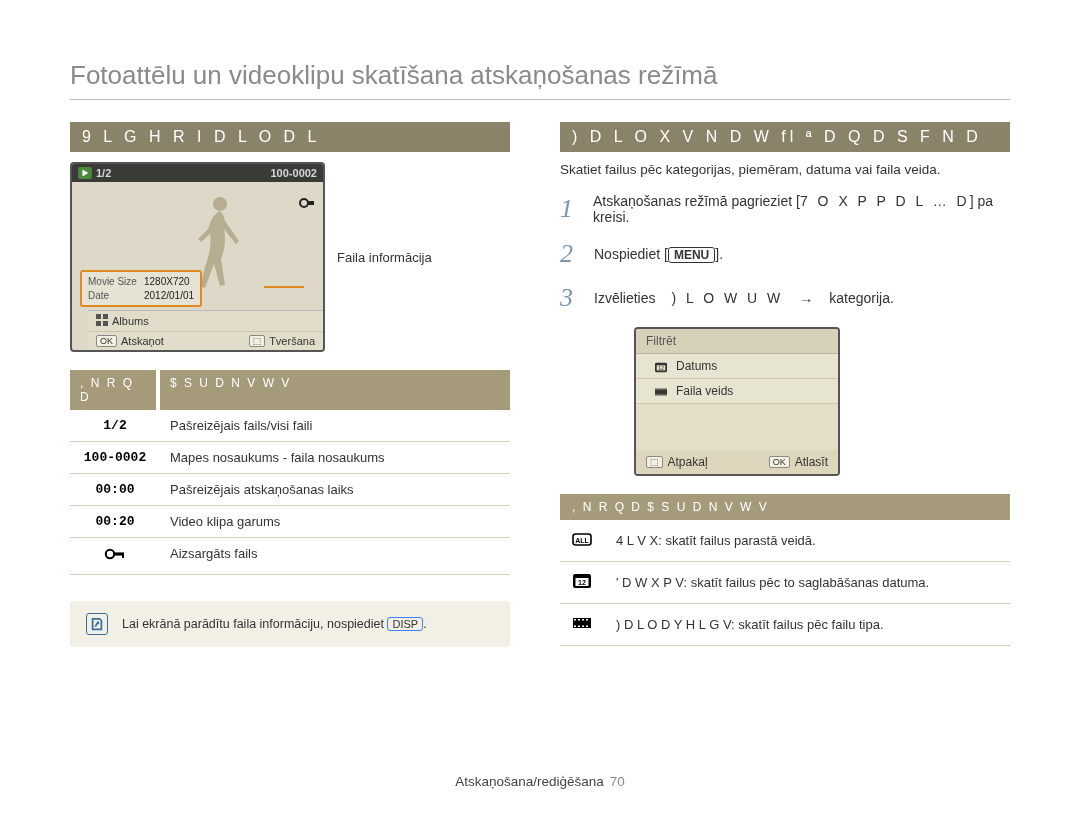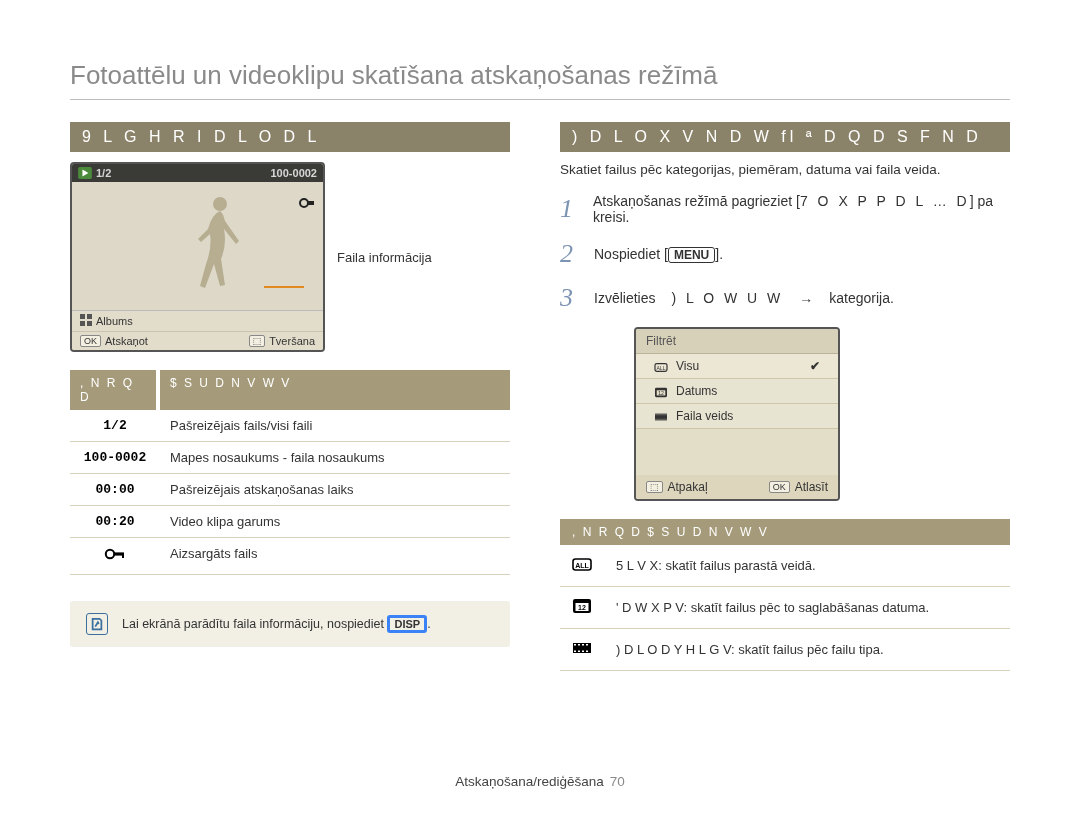--- a/index.html
+++ b/index.html
@@ -50,21 +50,21 @@
   .pv-play svg { width:14px; height:12px; }
   .pv-lock { position:absolute; top:32px; right:8px; color:#2c2c2c; font-size:14px; }
   .pv-infobox {
     position: absolute; left: 8px; top: 106px;
     border: 2px solid #e08a1f; border-radius: 3px;
     background: #e6e2d4; padding: 3px 6px; font-size: 10px; line-height:1.35;
   }
   .pv-infobox .lbl{ display:inline-block; width:56px; color:#555;}
   .pv-infobox .val{ color:#222;}
   .pv-bottom {
-    position: absolute; left:0; right:0; bottom:0;
+    position: absolute; left:16px; right:0; bottom:0;
     background:#e2ddcb; border-top:1px solid #bbb;
   }
   .pv-album-row{ display:flex; align-items:center; gap:4px; padding:3px 8px; font-size:11px; color:#333; border-bottom:1px solid #c9c3af;}
   .pv-ok-row{ display:flex; justify-content:space-between; padding:3px 8px; font-size:11px; color:#333;}
   .pv-ok-row span{ display:inline-flex; align-items:center; gap:4px;}
   .pv-btn{ border:1px solid #888; border-radius:2px; padding:0 3px; font-size:9px; background:#f3efe1;}
   .pv-leader{
     position:absolute; left:192px; top:122px; width:40px; height:2px; background:#e08a1f;
   }
   .pv-caption{ font-size:13px; color:#333; }
@@ -85,21 +85,21 @@
   
   .note{
     margin-top:26px; background:#f2efe5; border-radius:3px;
     display:flex; align-items:center; gap:14px; padding:12px 16px; font-size:12.5px;
   }
   .note-icon{
     width:22px; height:22px; border:1.5px solid #3b6fa0; border-radius:3px; color:#3b6fa0;
     display:flex; align-items:center; justify-content:center;
   }
   .note-icon svg{ width:14px; height:14px; stroke:#3b6fa0; fill:none; stroke-width:2;}
-  .disp-chip{ border:3px solid #3b82f6; border-radius:3px; padding:0 4px; font-size:11px; font-weight:bold; display:inline-block;}
+  .disp-chip{ border:1px solid #3b82f6; border-radius:3px; padding:0 4px; font-size:11px; font-weight:normal; display:inline-block;}
   
   .subtext{ font-size:13.5px; margin-bottom:16px; }
   .steps{ list-style:none; }
   .steps li{ display:flex; align-items:center; gap:14px; margin-bottom:14px; font-size:14px;}
   .stepnum{ font-size:26px; color:#7c93b2; font-style:italic; font-family:'Times New Roman', serif; width:20px; }
   .menu-chip{ border:1px solid #333; border-radius:3px; padding:0 5px; font-size:12px; font-weight:bold; display:inline-block;}
   .arrow-label{ display:inline-flex; align-items:center; gap:16px;}
   .letterspace{ letter-spacing:3px;}
   
   .filter-panel{
@@ -153,20 +153,24 @@
             </svg>
         </span>
         <div class="figure">
           <svg viewBox="0 0 70 95">
               <g fill="#b7ae92">
                 <circle cx="38" cy="10" r="7"></circle>
                 <path d="M38 17 q-8 3 -12 18 l-10 10 l3 3 l9-8 q2 14 -4 30 l-6 22 l5 2 l9-24 l6 22 l5-1 l-4-26 q6-14 3-30 l12 15 l3-3 l-14-20 q-2-8 -5-10z"></path>
               </g>
             </svg>
         </div>
+        <div class="pv-infobox">
+          <div><span class="lbl">Movie Size</span><span class="val">1280X720</span></div>
+          <div><span class="lbl">Date</span><span class="val">2012/01/01</span></div>
+        </div>
         <div class="pv-leader"></div>
         <div class="pv-bottom">
           <div class="pv-album-row">
             <span>
               <svg width="12" height="12" viewBox="0 0 12 12">
                   <rect x="0" y="0" width="5" height="5" fill="#555"></rect>
                   <rect x="7" y="0" width="5" height="5" fill="#555"></rect>
                   <rect x="0" y="7" width="5" height="5" fill="#555"></rect>
                   <rect x="7" y="7" width="5" height="5" fill="#555"></rect>
                 </svg>
@@ -252,28 +256,20 @@
             <span>Izvēlieties </span>
             <span class="letterspace">) L O W U   W</span>
             <span>→</span>
             <span> kategorija.</span>
           </span>
       </li>
     </ol>
 
     <div class="filter-panel">
       <div class="fp-title">Filtrēt</div>
-      <div class="fp-item sel">
-        <span class="tiny-icon"><svg viewBox="0 0 16 14">
-              <rect x="1" y="3" width="14" height="9" rx="2" fill="none" stroke="#333" stroke-width="1.4"></rect>
-              <text x="8" y="10" font-size="6" text-anchor="middle" fill="#333" font-family="Arial">ALL</text>
-            </svg></span>
-        <span>Visu</span>
-        <span class="check">✔</span>
-      </div>
       <div class="fp-item">
         <span class="tiny-icon"><svg viewBox="0 0 16 14">
               <rect x="1" y="2" width="14" height="11" rx="1.5" fill="#333"></rect>
               <rect x="3" y="5" width="10" height="6" fill="#e3dec8"></rect>
               <text x="8" y="10" font-size="6" text-anchor="middle" fill="#333" font-family="Arial">12</text>
             </svg></span>
         <span>Datums</span>
       </div>
       <div class="fp-item">
         <span class="tiny-icon"><svg viewBox="0 0 16 14">
@@ -295,21 +291,21 @@
           </span>
       </div>
     </div>
 
     <div class="r-table-head">, N R Q D $ S U D N V W V</div>
     <div class="r-row">
       <span class="ric"><svg viewBox="0 0 20 18">
             <rect x="1" y="4" width="18" height="11" rx="2.5" fill="none" stroke="#000" stroke-width="1.6"></rect>
             <text x="10" y="12.5" font-size="7" text-anchor="middle" fill="#000" font-family="Arial" font-weight="bold">ALL</text>
           </svg></span>
-      <span>5 L V X: skatīt failus parastā veidā.</span>
+      <span>4 L V X: skatīt failus parastā veidā.</span>
     </div>
     <div class="r-row">
       <span class="ric"><svg viewBox="0 0 20 18">
             <rect x="1" y="2" width="18" height="14" rx="2" fill="#000"></rect>
             <rect x="3.5" y="6" width="13" height="8" fill="#fff"></rect>
             <text x="10" y="12.5" font-size="7" text-anchor="middle" fill="#000" font-family="Arial" font-weight="bold">12</text>
           </svg></span>
       <span>' D W X P V: skatīt failus pēc to saglabāšanas datuma.</span>
     </div>
     <div class="r-row">

